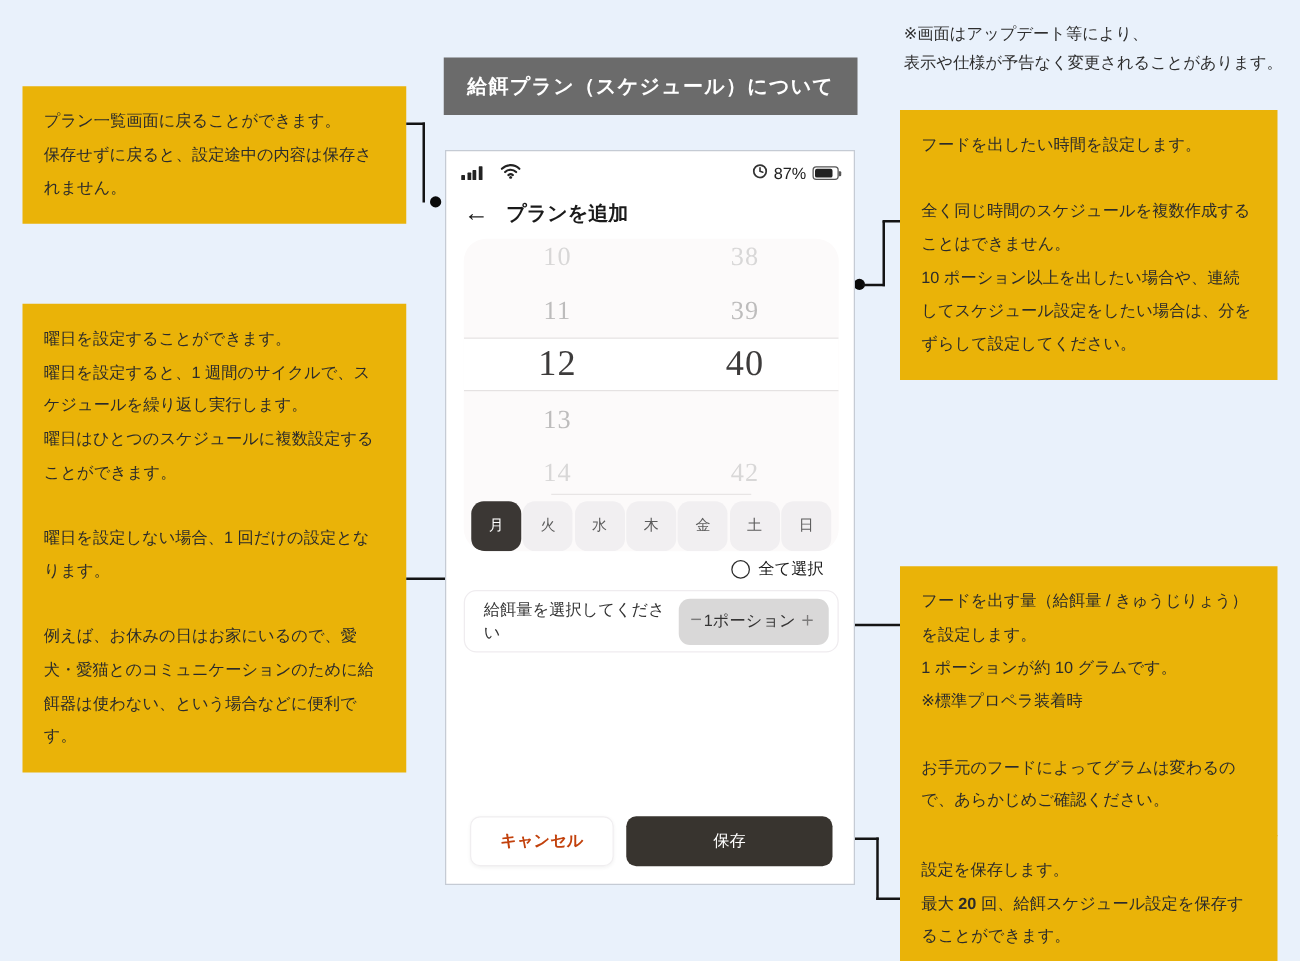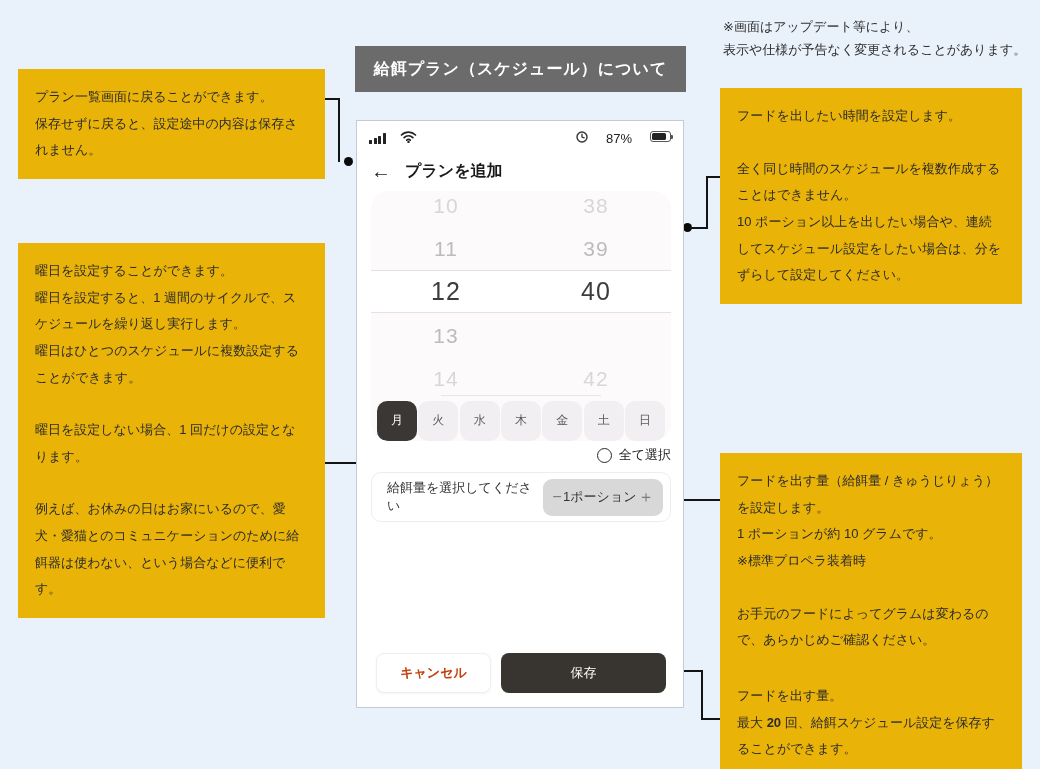--- a/index.html
+++ b/index.html
@@ -42,53 +42,53 @@
     position:absolute; left:356px; top:120px; width:328px; height:588px;
     background:#fff; border:1px solid #c5cbd4;
   }
   .statusbar {
     position:absolute; left:0; top:5px; width:100%; height:24px;
     display:flex; align-items:center; padding:0 12px; font-size:13px; color:#222;
   }
   .sig { display:flex; align-items:flex-end; gap:1.5px; height:11px; margin-right:14px; }
   .sig i { display:block; width:3px; background:#222; border-radius:0.5px; }
   .statustime { position:absolute; left:0; right:0; text-align:center; font-weight:bold; font-size:13px; }
-  .statusright { margin-left:auto; display:flex; align-items:flex-start; gap:18px; z-index:1; }
+  .statusright { margin-left:auto; display:flex; align-items:center; gap:5px; z-index:1; }
   .battery { position:relative; width:21px; height:11px; border:1px solid #555; border-radius:3px; padding:1px; }
   .battery i { display:block; height:100%; width:85%; background:#222; border-radius:1.5px; }
   .battery:after { content:""; position:absolute; right:-3px; top:3px; width:2px; height:4px; background:#555; border-radius:0 1px 1px 0; }
   .appheader {
     position:absolute; left:0; top:32px; width:100%; height:36px;
     display:flex; align-items:center; padding:0 14px; gap:14px;
   }
   .backarrow { font-size:20px; color:#1a1a1a; line-height:1; cursor:pointer; }
   .apptitle { font-size:16px; font-weight:bold; color:#1a1a1a; }
 
   .pickercard {
     position:absolute; left:14px; top:70px; width:300px; height:250px;
     background:#fcfafa; border-radius:18px; overflow:hidden;
   }
   .pickerzone { position:absolute; left:0; top:0; width:100%; height:204px; overflow:hidden; }
-  .prow { position:absolute; left:0; width:100%; height:43px; display:flex; }
+  .prow { position:absolute; left:0; width:100%; height:43px; display:flex;font-family:Liberation Serif, serif; }
   .prow span { width:50%; text-align:center; font-size:21px; color:#bdbcbc; align-self:center; letter-spacing:1px; }
   .prow.faded span { color:#d8d7d7; }
   .prow.sel { border-top:1px solid #e5e2e2; border-bottom:1px solid #e5e2e2; background:#fff; }
-  .prow.sel span { font-size:25px; color:#3d3b3b; font-weight:500; }
+  .prow.sel span { font-size:29px; color:#3d3b3b; font-weight:500; }
   .scrollhint { position:absolute; left:70px; top:204px; width:160px; height:1px; background:#e8e5e5; }
   .dayrow {
     position:absolute; left:6px; top:209px; width:288px; height:41px;
     display:flex; justify-content:space-between; align-items:center;
   }
   .daybtn {
     width:40px; height:40px; border-radius:10px; background:#f1eff1; color:#5c5c5c;
     font-size:12px; display:flex; align-items:center; justify-content:center; cursor:pointer;
   }
   .daybtn.on { background:#3b3734; color:#fff; }
   .selectall {
-    position:absolute; right:12px; top:325px; display:flex; align-items:center; gap:7px;
+    position:absolute; right:24px; top:325px; display:flex; align-items:center; gap:7px;
     font-size:13px; color:#1a1a1a;
   }
   .radio { width:15px; height:15px; border:1.6px solid #2a2a2a; border-radius:50%; background:#fff; }
   .portioncard {
     position:absolute; left:14px; top:351px; width:300px; height:50px;
     background:#fff; border:1px solid #efecef; border-radius:10px;
     display:flex; align-items:center; padding:0 7px 0 15px;
   }
   .portionlabel { font-size:13px; color:#333; }
   .stepper {
@@ -140,21 +140,21 @@
 </div>
 
 <div class="callout box-right-mid">
   <p>フードを出す量（給餌量 / きゅうじりょう）を設定します。</p>
   <p>1 ポーションが約 10 グラムです。</p>
   <p>※標準プロペラ装着時</p>
   <p class="gap">お手元のフードによってグラムは変わるので、あらかじめご確認ください。</p>
 </div>
 
 <div class="callout box-right-bot">
-  <p>フードを出す量。</p>
+  <p>設定を保存します。</p>
   <p><span>最大 </span><b>20</b><span> 回、給餌スケジュール設定を保存することができます。</span></p>
 </div>
 
 <div class="seg" style="left:325px; top:98px;  width:15px; height:2px;"></div>
 <div class="seg" style="left:338px; top:98px;  width:2px;  height:64px;"></div>
 <div class="dot" style="left:344px; top:157px;"></div>
 
 <div class="dot" style="left:683px; top:223px;"></div>
 <div class="seg" style="left:690px; top:227px; width:18px; height:2px;"></div>
 <div class="seg" style="left:706px; top:177px; width:2px;  height:52px;"></div>

